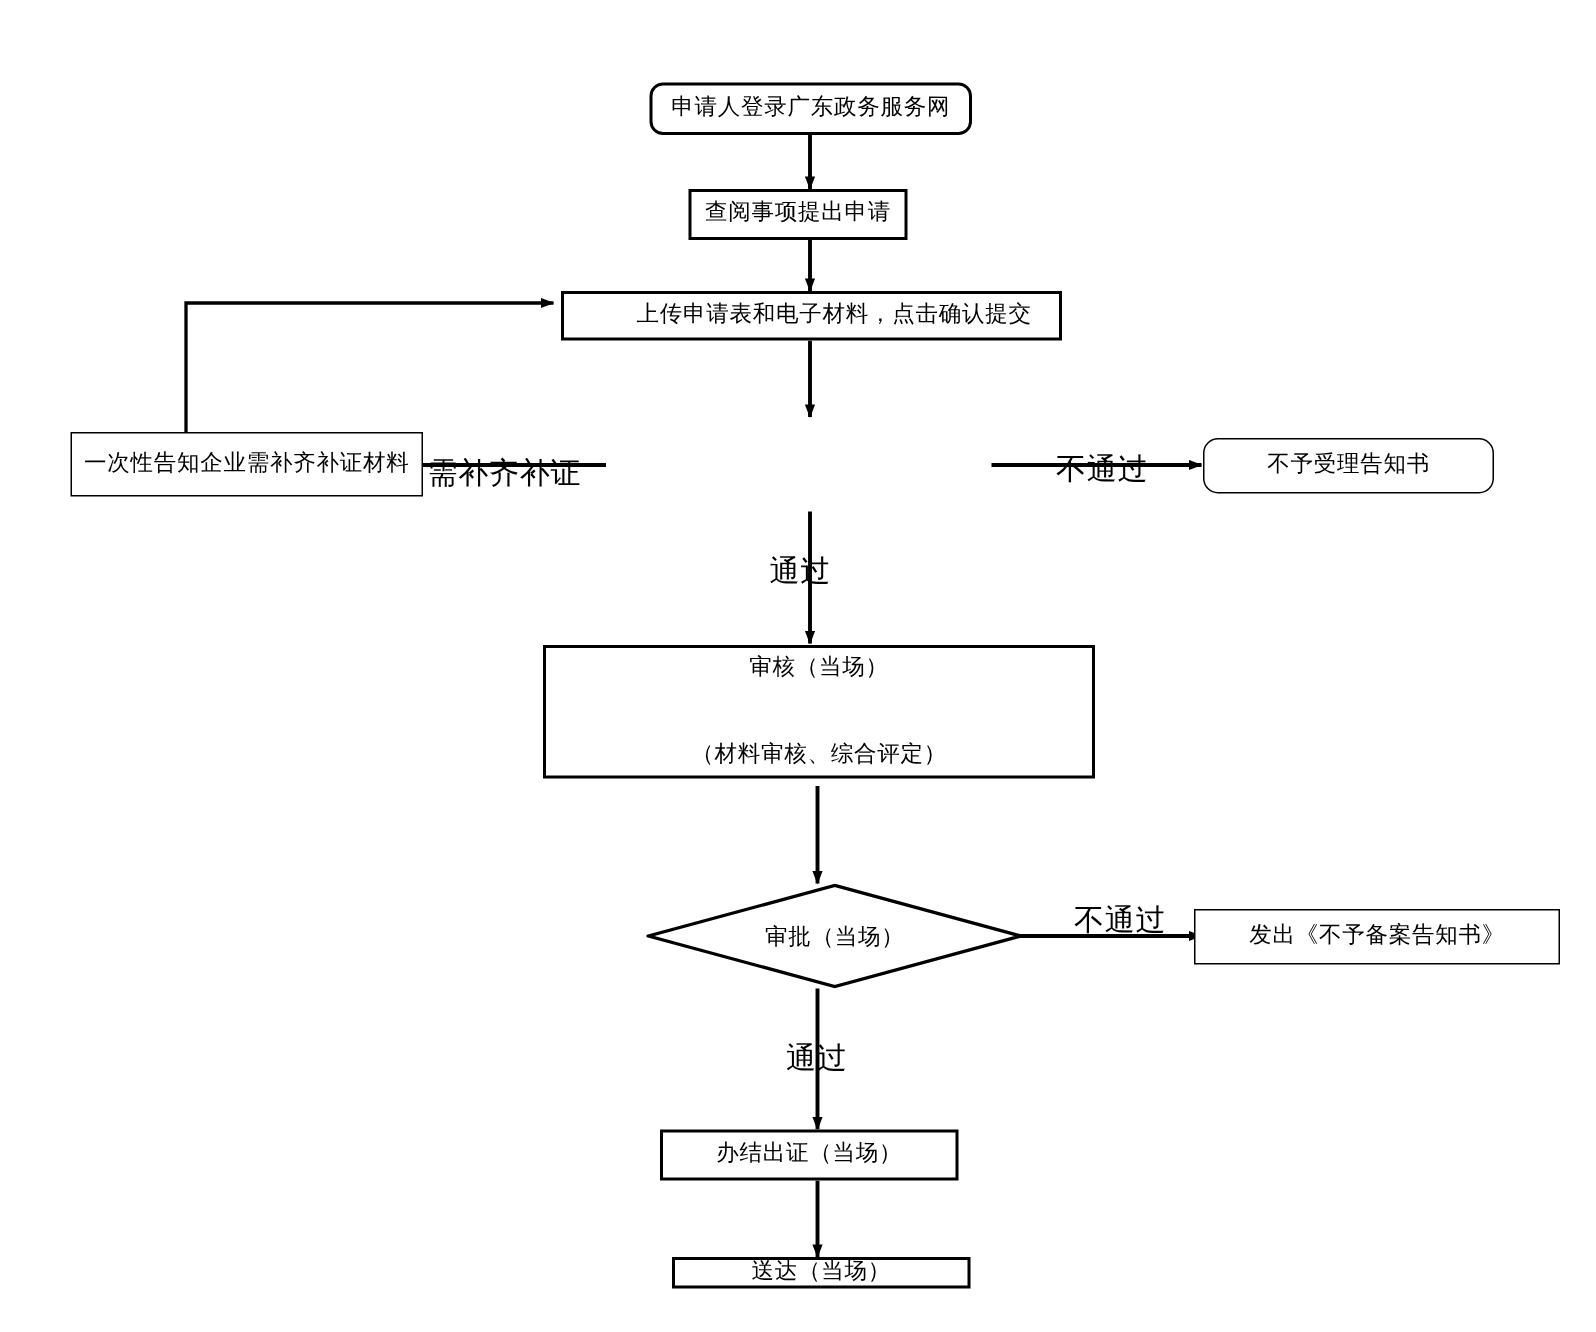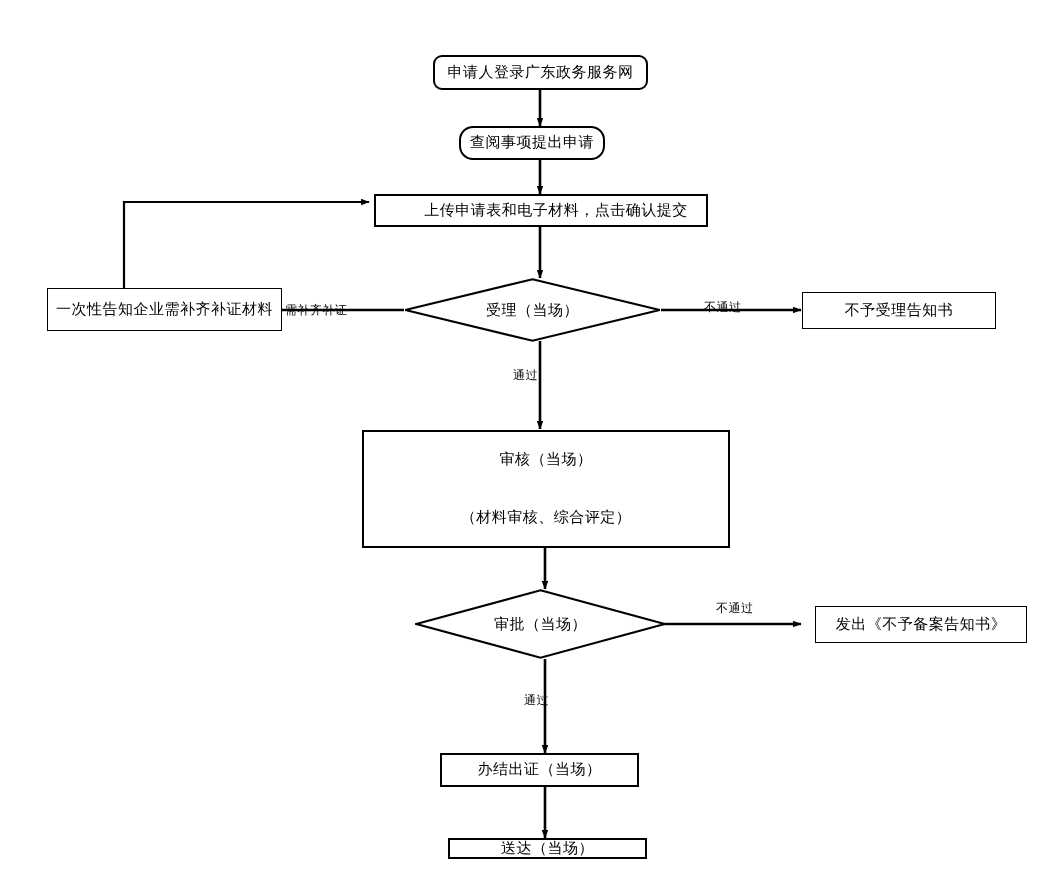--- a/index.html
+++ b/index.html
@@ -69,21 +69,21 @@
     height: 100%;
     display: flex;
     align-items: center;
     justify-content: center;
     font-size: 15px;
     letter-spacing: 0.5px;
     text-align: center;
   }
   .edge-label {
     position: absolute;
-    font-size: 12px;
+    font-size: 20px;
     letter-spacing: 0.5px;
     white-space: nowrap;
     background: transparent;
     z-index: 3;
   }
 </style>
 </head>
 <body>
 
 <div id="canvas">
@@ -115,61 +115,55 @@
 
     <line x1="545" y1="659" x2="545" y2="753" stroke="#000" stroke-width="2.6" marker-end="url(#arrow)"></line>
 
     <line x1="545" y1="787" x2="545" y2="838" stroke="#000" stroke-width="2.6" marker-end="url(#arrow)"></line>
   </svg>
 
   <div class="node rounded" style="left:433px; top:55px; width:215px; height:35px;">
     <span>申请人登录广东政务服务网</span>
   </div>
 
-  <div class="node" style="left:459px; top:126px; width:146px; height:34px;border-radius:14px;">
+  <div class="node" style="left:459px; top:126px; width:146px; height:34px;">
     <span>查阅事项提出申请</span>
   </div>
 
   <div class="node" style="left:374px; top:194px; width:334px; height:33px;padding-left:30px;">
     <span>上传申请表和电子材料，点击确认提交</span>
   </div>
 
   <div class="node thin" style="left:11px; top:288px; width:235px; height:43px;margin-left:36px;">
     <span>一次性告知企业需补齐补证材料</span>
   </div>
 
-  <div class="node thin" style="left:802px; top:292px; width:194px; height:37px;">
+  <div class="node thin" style="left:802px; top:292px; width:194px; height:37px;border-radius:10px;">
     <span>不予受理告知书</span>
   </div>
 
-  <div class="node" style="left:362px; top:430px; width:368px; height:118px;">
+  <div class="node" style="left:362px; top:430px; width:368px; height:89px;">
     <span>审核（当场）</span>
     <span class="line2">（材料审核、综合评定）</span>
   </div>
 
-  <div class="node thin" style="left:815px; top:606px; width:212px; height:37px;">
+  <div class="node thin" style="left:796px; top:606px; width:244px; height:37px;">
     <span>发出《不予备案告知书》</span>
   </div>
 
   <div class="node" style="left:440px; top:753px; width:199px; height:34px;">
     <span>办结出证（当场）</span>
   </div>
 
   <div class="node" style="left:448px; top:838px; width:199px; height:21px;">
     <span>送达（当场）</span>
   </div>
 
-  <div class="diamond-wrap" style="left:404px; top:278px; width:257px; height:64px;">
-    <svg width="257" height="64" viewBox="0 0 257 64">
-      <polygon points="128.5,1.3 255.7,32 128.5,62.7 1.3,32" fill="#ffffff" stroke="#000000" stroke-width="2.2"></polygon>
-    </svg>
-    <div class="diamond-label">受理（当场）</div>
-  </div>
 
-  <div class="diamond-wrap" style="left:415px; top:589px; width:251px; height:70px;">
+  <div class="diamond-wrap" style="left:431px; top:589px; width:251px; height:70px;">
     <svg width="251" height="70" viewBox="0 0 251 70">
       <polygon points="125.5,1.3 249.7,35 125.5,68.7 1.3,35" fill="#ffffff" stroke="#000000" stroke-width="2.2"></polygon>
     </svg>
     <div class="diamond-label">审批（当场）</div>
   </div>
 
   <div class="edge-label" style="left:285px; top:302px;">需补齐补证</div>
 
   <div class="edge-label" style="left:704px; top:299px;">不通过</div>
 

